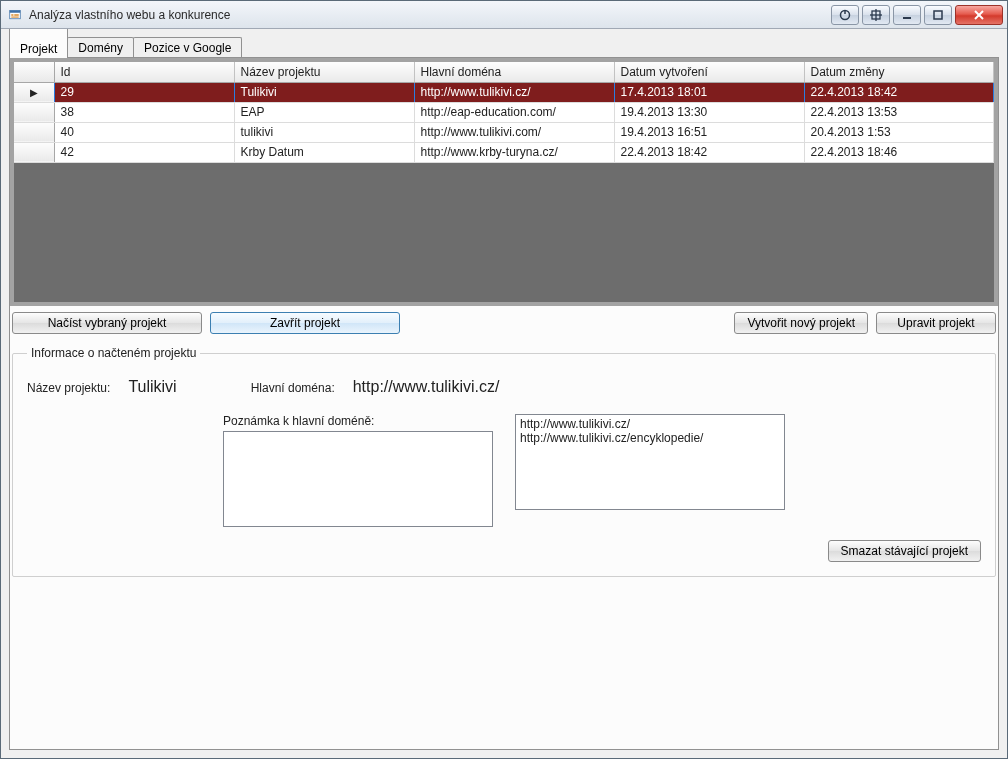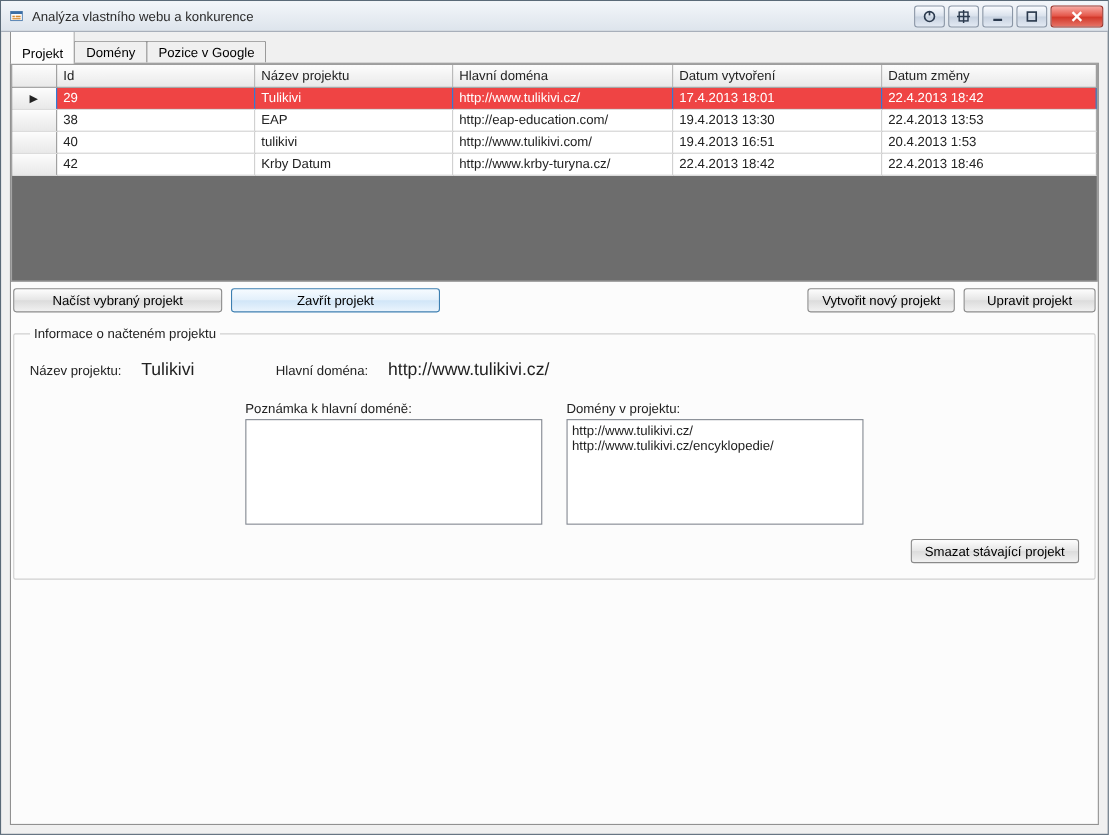--- a/index.html
+++ b/index.html
@@ -61,40 +61,40 @@
   }
   .tab-panel {
     border: 1px solid #919191; background: #fcfcfc;
     flex: 1; position: relative; z-index: 2;
     display: flex; flex-direction: column;
     padding: 0; overflow: hidden;
   }
   
   .grid-wrap {
     margin: 0 0 6px 0;
-    border: 1px solid #a3a3a3;
+    border: 4px solid #a3a3a3;
     background: #6d6d6d;
-    height: 198px;
+    height: 248px;
     overflow: hidden;
   }
   table.grid { width: 100%; border-collapse: collapse; table-layout: fixed; font-size: 12px; }
   .grid th, .grid td {
     text-align: left; padding: 2px 6px; height: 20px;
     overflow: hidden; white-space: nowrap; text-overflow: ellipsis;
   }
   .grid thead th {
     background: linear-gradient(#fdfdfd,#e9e9e9);
     border-right: 1px solid #c2c2c2; border-bottom: 1px solid #a7a7a7;
     font-weight: normal; color: #222;
   }
   .grid tbody td {
     background: #fff; border-right: 1px solid #dcdcdc; border-bottom: 1px solid #dcdcdc;
     color: #222;
   }
-  .grid tbody tr.selected td { background: #ef4444; color: #fff; border-right-color:#2a7de1; }
+  .grid tbody tr.selected td { background: #7f1d1d; color: #fff; border-right-color:#2a7de1; }
   .grid .rowheader {
     background: linear-gradient(#fdfdfd,#e9e9e9) !important;
     border-right: 1px solid #a7a7a7; text-align: center; color:#222;
   }
   .grid tbody tr.selected .rowheader { color:#222; }
   .rowheader .arrow { font-size: 10px; }
   
   .btn-row {
     display: flex; gap: 8px; padding: 0 2px 6px 2px; align-items:center;
   }
@@ -270,21 +270,20 @@
             <span class="value">http://www.tulikivi.cz/</span>
           </div>
         </div>
 
         <div class="lower-row">
           <div>
             <span class="section-label">Poznámka k hlavní doméně:</span>
             <textarea class="ro" style=""></textarea>
           </div>
           <div>
-            <span class="section-label">Domény v projektu:</span>
             <div class="listbox" id="domains-list">
                 <div>http://www.tulikivi.cz/</div>
                 <div>http://www.tulikivi.cz/encyklopedie/</div>
               </div>
           </div>
         </div>
 
         <div class="delete-row">
           <button class="win" style="min-width:150px">Smazat stávající projekt</button>
         </div>

